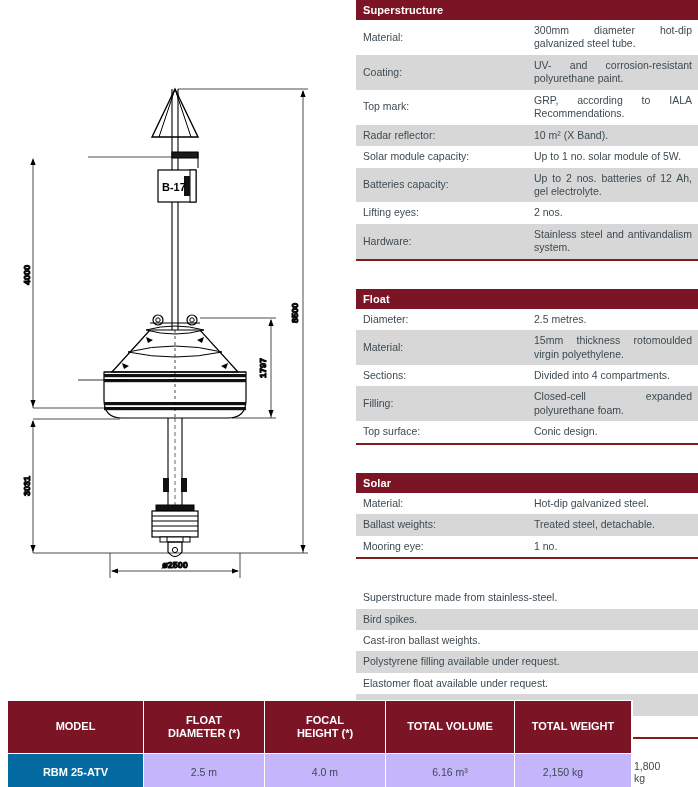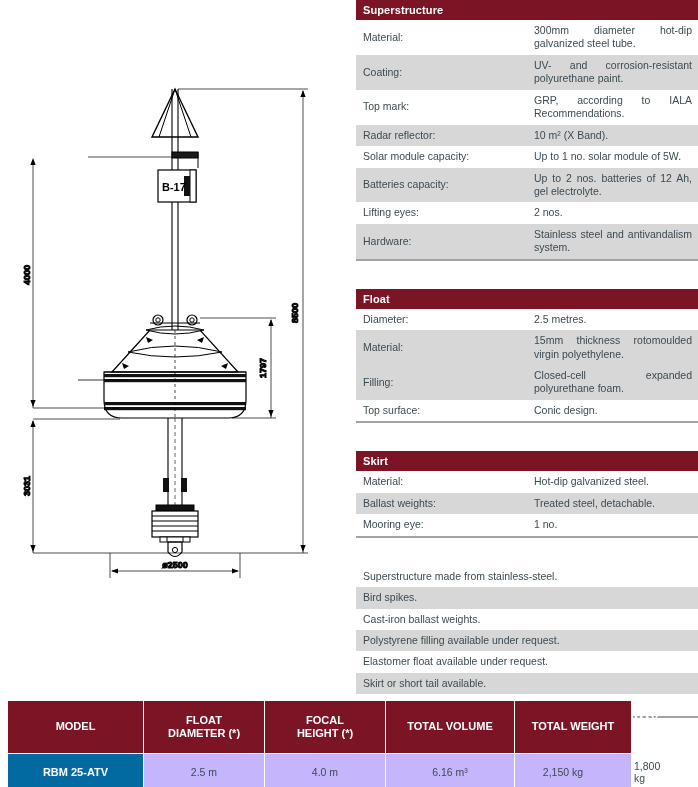--- a/index.html
+++ b/index.html
@@ -37,21 +37,21 @@
     width: 698px;
   }
 
   
   .spec-table {
     width: 100%;
     border-collapse: collapse;
     border-spacing: 0;
     table-layout: fixed;
     margin-bottom: 28px;
-    border-bottom: 2px solid #a3a3a3;
+    border-bottom: 2px solid #7f1d1d;
   }
   .spec-table .sec-head th {
     background: #7b1526;
     color: #ffffff;
     font-size: 11px;
     font-weight: bold;
     text-align: left;
     padding: 4px 7px 4px 7px;
     letter-spacing: 0.1px;
   }
@@ -312,35 +312,39 @@
       <th colspan="2">Float</th>
     </tr>
     <tr class="odd">
       <td class="k">Diameter:</td>
       <td class="v">2.5 metres.</td>
     </tr>
     <tr class="even">
       <td class="k">Material:</td>
       <td class="v">15mm thickness rotomoulded virgin polyethylene.</td>
     </tr>
+    <tr class="odd">
+      <td class="k">Sections:</td>
+      <td class="v">Divided into 4 compartments.</td>
+    </tr>
     <tr class="even">
       <td class="k">Filling:</td>
       <td class="v">Closed-cell expanded polyurethane foam.</td>
     </tr>
     <tr class="odd">
       <td class="k">Top surface:</td>
       <td class="v">Conic design.</td>
     </tr>
   </tbody>
     </table>
 
   <table class="spec-table">
     <tbody>
         <tr class="sec-head">
-      <th colspan="2">Skirt</th>
+      <th colspan="2">Solar</th>
     </tr>
     <tr class="odd">
       <td class="k">Material:</td>
       <td class="v">Hot-dip galvanized steel.</td>
     </tr>
     <tr class="even">
       <td class="k">Ballast weights:</td>
       <td class="v">Treated steel, detachable.</td>
     </tr>
     <tr class="odd">

